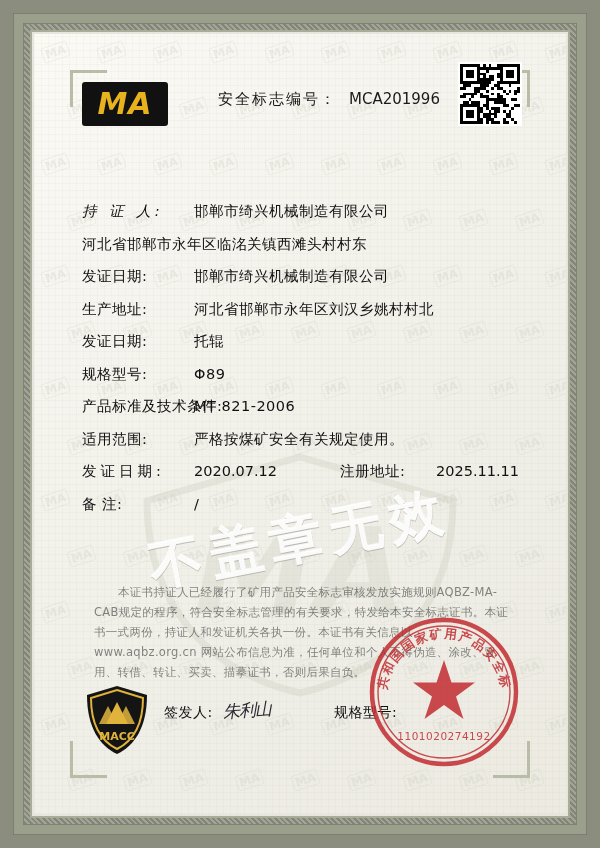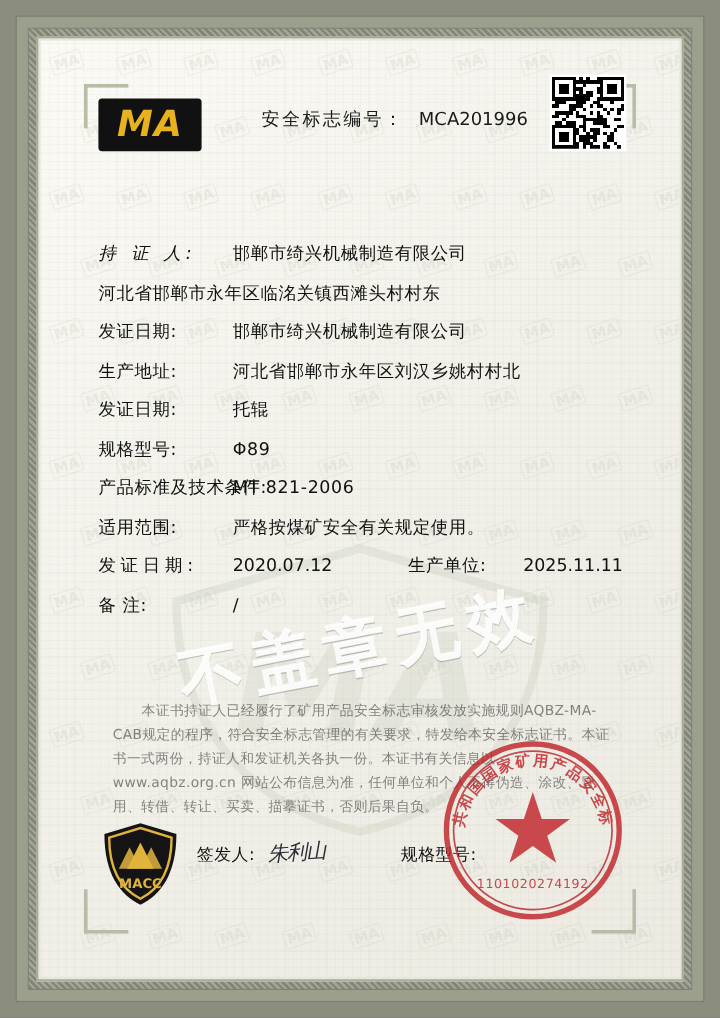--- a/index.html
+++ b/index.html
@@ -629,21 +629,21 @@
           <div class="k">产品标准及技术条件:</div>
           <div class="v">MT 821-2006</div>
         </div>
         <div class="row">
           <div class="k">适用范围:</div>
           <div class="v">严格按煤矿安全有关规定使用。</div>
         </div>
         <div class="row-split">
           <div class="k">发证日期:</div>
           <div class="v1">2020.07.12</div>
-          <div class="k2">生产单位:</div>
+          <div class="k2">注册地址:</div>
           <div class="v2">2025.11.11</div>
         </div>
         <div class="row">
           <div class="k">备   注:</div>
           <div class="v">/</div>
         </div>
       </div>
 
     <div class="legal">本证书持证人已经履行了矿用产品安全标志审核发放实施规则AQBZ-MA-CAB规定的程序，符合安全标志管理的有关要求，特发给本安全标志证书。本证书一式两份，持证人和发证机关各执一份。本证书有关信息以 www.aqbz.org.cn 网站公布信息为准，任何单位和个人不得伪造、涂改、冒用、转借、转让、买卖、描摹证书，否则后果自负。</div>
 

